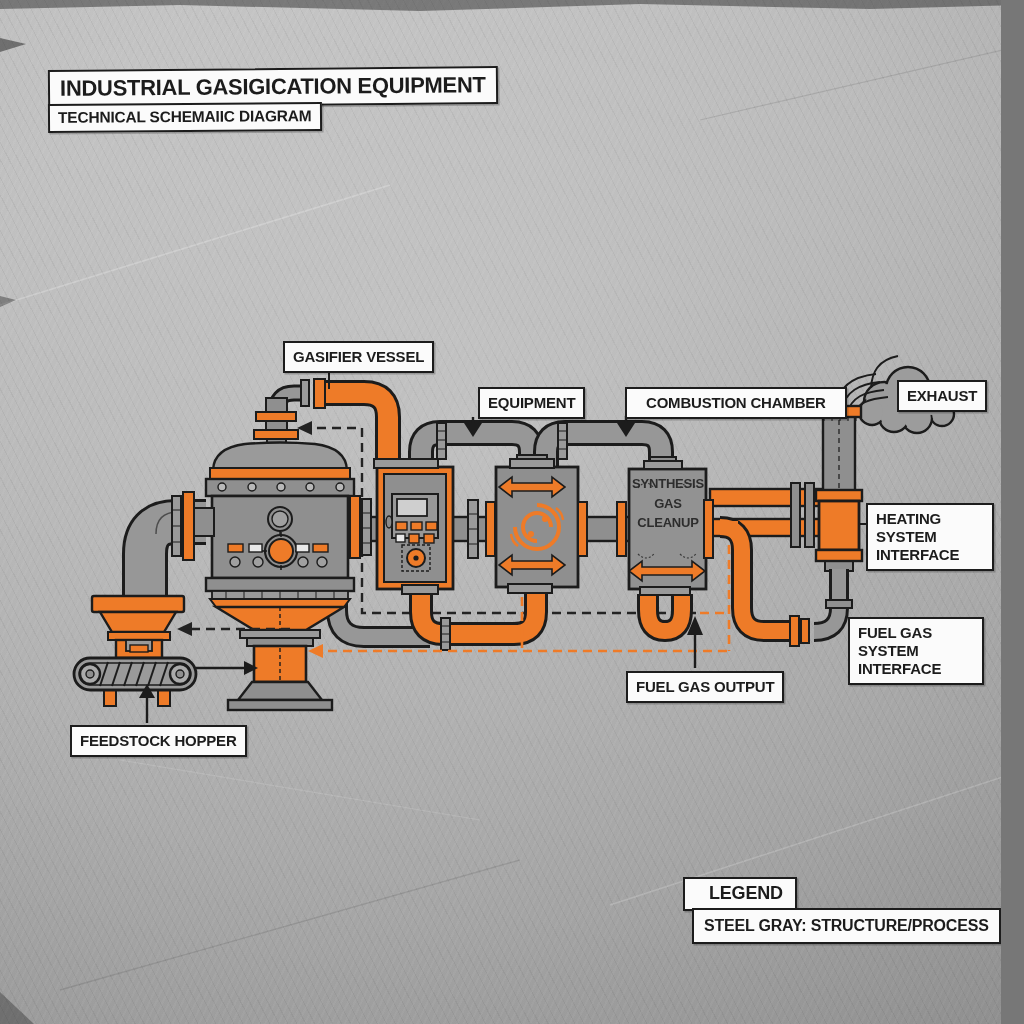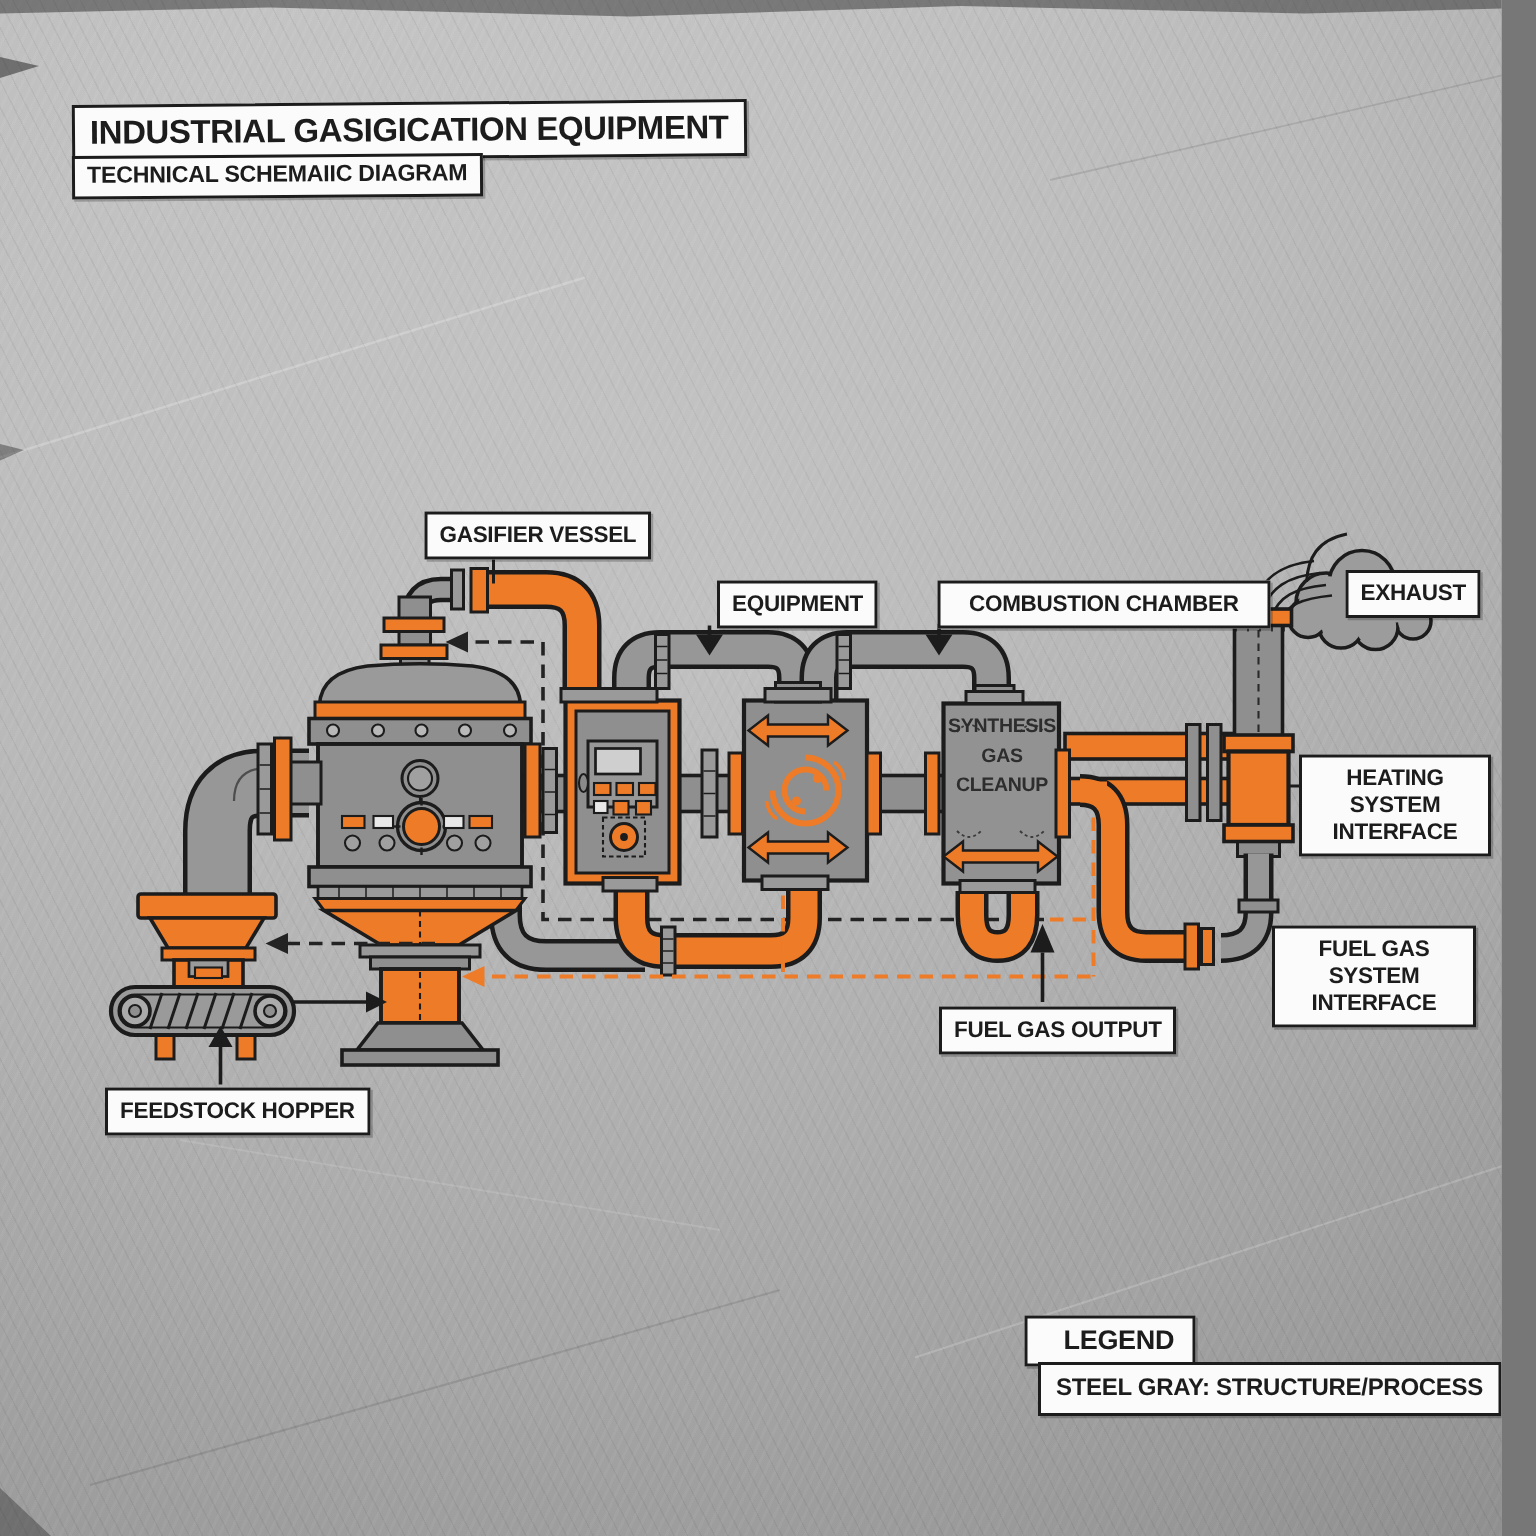--- a/index.html
+++ b/index.html
@@ -21,21 +21,21 @@
       linear-gradient(160deg,#c3c3c3 0%, #b5b5b5 35%, #a8a8a8 60%, #969696 100%);
     background-color:var(--bg);
   }
   svg{position:absolute;left:0;top:0;}
   .label{
     position:absolute;background:var(--label-bg);border:2px solid var(--line);
     color:var(--line);font-weight:bold;font-size:15px;line-height:1.2;
     padding:5px 8px;white-space:nowrap;letter-spacing:-0.2px;
     box-shadow:1.5px 1.5px 0 rgba(0,0,0,0.22);
   }
-  .label.multiline{white-space:normal;text-align:center;}
+  .label.multiline{white-space:normal;text-align:left;}
   .title-box{font-size:22px;padding:4px 10px;letter-spacing:-0.3px;transform:rotate(-0.5deg);}
   .subtitle-box{font-size:15.5px;padding:3px 8px;transform:rotate(-0.4deg);}
   .legend-title-box{font-size:18px;padding:4px 12px;}
   .legend-body-box{font-size:16px;line-height:1.35;padding:5px 10px;}
   .unit-text{
     position:absolute;color:#2D2D2D;font-weight:bold;font-size:13px;
     text-align:center;line-height:1.5;letter-spacing:-0.2px;
   }
   
   .ofill{fill:var(--orange);stroke:var(--line);}

